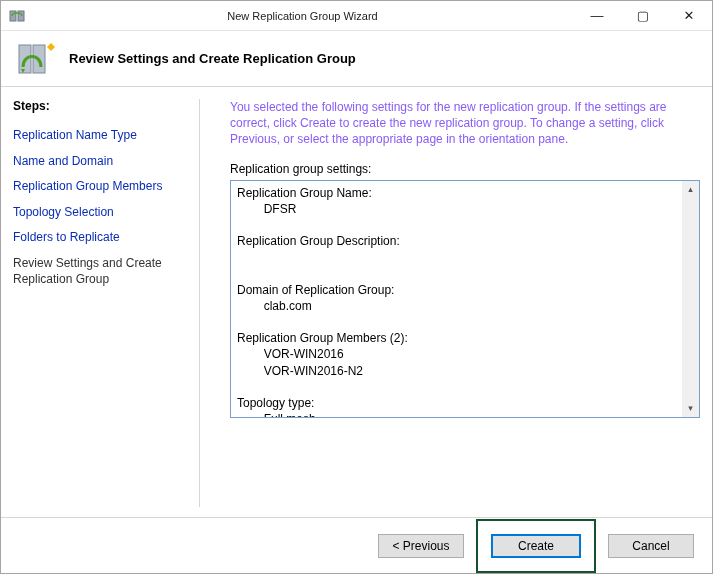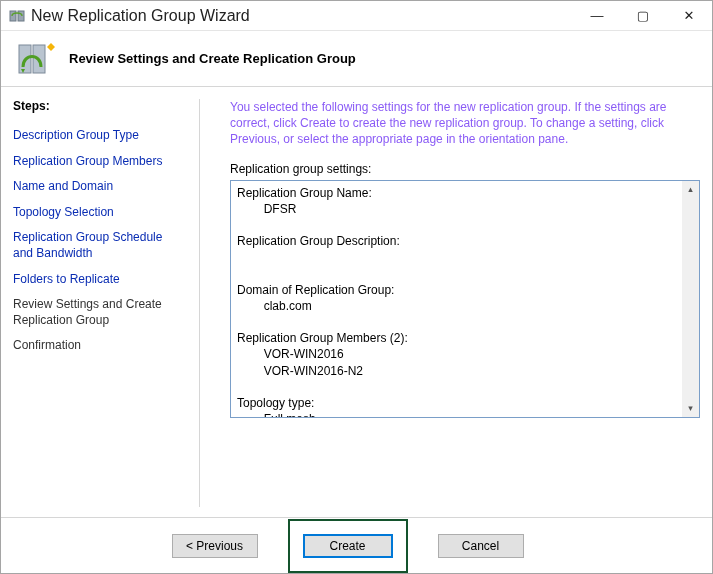--- a/index.html
+++ b/index.html
@@ -24,22 +24,23 @@
     align-items: center;
     border-bottom: 1px solid #e5e5e5;
   }
   .titlebar-icon {
     width: 16px; height: 16px;
     margin: 0 6px 0 8px;
     display: inline-block;
   }
   .titlebar-title {
     flex: 1;
-    font-size: 16px;
+    font-size: 11px;
     color: #222;
+    text-align: center;
   }
   .winbtn {
     width: 46px;
     height: 30px;
     display: flex;
     align-items: center;
     justify-content: center;
     font-family: "Segoe UI Symbol", sans-serif;
     font-size: 13px;
     color: #222;
@@ -142,24 +143,24 @@
     font-size: 9px;
     color: #555;
   }
   .scroll-arrow.up { top: 0; }
   .scroll-arrow.down { bottom: 0; }
 
   .footer {
     height: 56px;
     border-top: 1px solid #d6d6d6;
     display: flex;
-    justify-content: center;
+    justify-content: flex-end;
     align-items: center;
     padding-right: 18px;
-    gap: 30px;
+    gap: 12px;
   }
   .btn {
     min-width: 86px;
     height: 24px;
     background: #e1e1e1;
     border: 1px solid #adadad;
     font-size: 12px;
     cursor: pointer;
     display: flex;
     align-items: center;
@@ -203,28 +204,26 @@
       <polygon points="6,30 10,30 8,34" fill="#4f9e24"></polygon>
     </svg>
     <div class="header-title">Review Settings and Create Replication Group</div>
   </div>
 
   <div class="divider"></div>
 
   <div class="body">
     <div class="sidebar">
       <div class="steps-title">Steps:</div>
-      <span class="step">Description Group Type</span>
+      <span class="step">Replication Name Type</span>
+      <span class="step">Name and Domain</span>
       <span class="step">Replication Group Members</span>
-      <span class="step">Name and Domain</span>
       <span class="step">Topology Selection</span>
-      <span class="step">Replication Group Schedule and Bandwidth</span>
       <span class="step">Folders to Replicate</span>
       <span class="step current">Review Settings and Create Replication Group</span>
-      <span class="step current">Confirmation</span>
     </div>
 
     <div class="vsep"></div>
 
     <div class="main">
       <div class="instructions">You selected the following settings for the new replication group. If the settings are correct, click Create to create the new replication group. To change a setting, click Previous, or select the appropriate page in the orientation pane.</div>
       <div class="settings-label">Replication group settings:</div>
       <div class="settings-box">
         <div class="settings-content">Replication Group Name:
         DFSR

